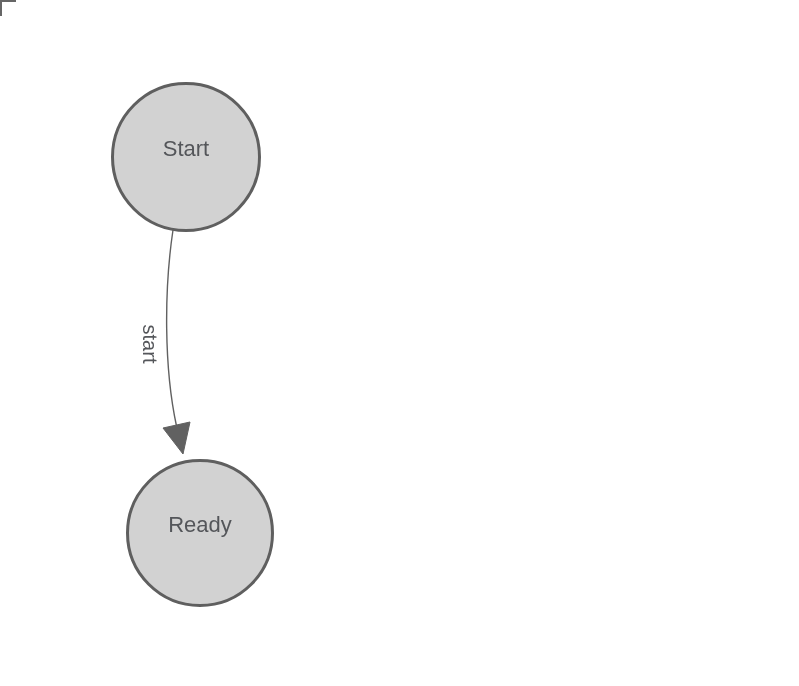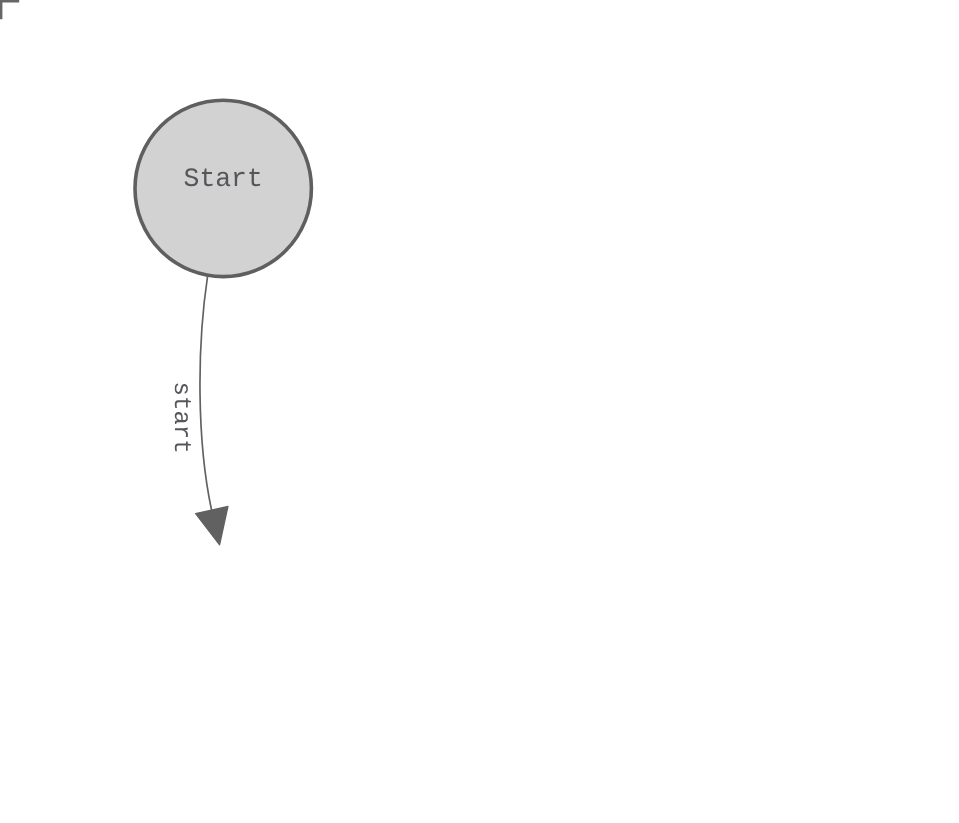--- a/index.html
+++ b/index.html
@@ -6,21 +6,21 @@
     margin: 0;
     padding: 0;
     background: #ffffff;
   }
   .canvas {
     position: relative;
     width: 799px;
     height: 686px;
     background: var(--background, #ffffff);
     overflow: hidden;
-    font-family: Liberation Mono, monospace;
+    font-family: Liberation Sans, sans-serif;
   }
   .edge-layer {
     position: absolute;
     left: 0;
     top: 0;
     width: 799px;
     height: 686px;
     pointer-events: none;
   }
   .edge-layer .hit {
@@ -91,17 +91,20 @@
     <g class="hit">
       <path class="edge-path" d="M 173 230 C 164 290 164 368 176.5 426"></path>
       <polygon class="edge-arrowhead" points="183,454 163,428 190,422"></polygon>
     </g>
   </svg>
 
   <div class="node node-start">
     <span class="node-label">Start</span>
   </div>
 
+  <div class="node node-ready">
+    <span class="node-label">Ready</span>
+  </div>
 
 
   <span class="edge-label">start</span>
 
 </div>
 
 </body></html>

